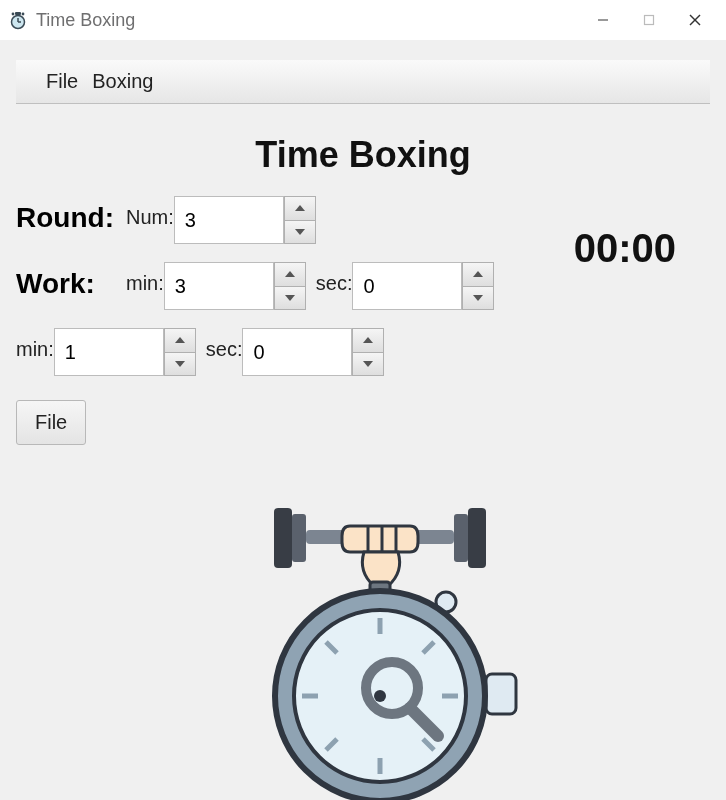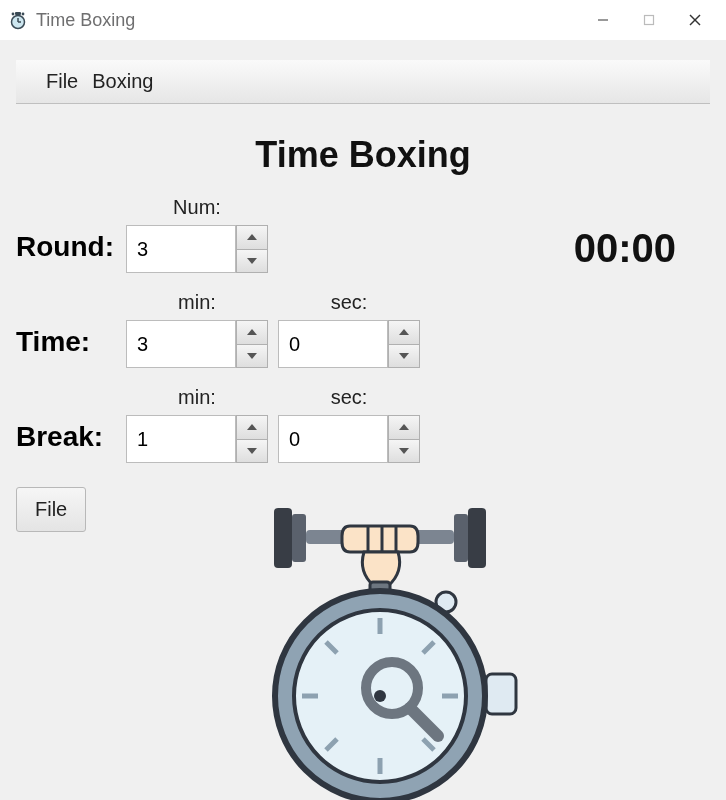--- a/index.html
+++ b/index.html
@@ -68,21 +68,21 @@
       margin-bottom: 18px;
       gap: 10px;
     }
     .row-label {
       width: 100px;
       font-size: 28px;
       font-weight: 700;
       padding-bottom: 10px;
     }
 
-    .spinner-group { display: flex; flex-direction: column; align-items: center; justify-content: flex-end; }
+    .spinner-group { display: flex; align-items: center; justify-content: flex-end; }
     .spinner-header { font-size: 20px; color: #222; margin-bottom: 6px; }
 
     .spinner {
       display: flex;
       height: 48px;
     }
     .spinner input {
       width: 110px;
       height: 48px;
       border: 1px solid #bcbcbc;
@@ -198,21 +198,21 @@
                   <polygon points="0,0 10,0 5,6" fill="#555"></polygon>
                 </svg>
               </div>
           </div>
         </div>
       </div>
     </div>
 
     
     <div class="row">
-      <div class="row-label">Time:</div>
+      <div class="row-label">Work:</div>
       <div class="spinner-group">
         <div class="spinner-header">min:</div>
         <div class="spinner">
           <input type="text" value="3" style="">
           <div class="spinner-btns">
             <div class="spin-btn">
                 <svg viewBox="0 0 10 6">
                   <polygon points="5,0 10,6 0,6" fill="#555"></polygon>
                 </svg>
               </div>
@@ -239,21 +239,20 @@
                   <polygon points="0,0 10,0 5,6" fill="#555"></polygon>
                 </svg>
               </div>
           </div>
         </div>
       </div>
     </div>
 
     
     <div class="row">
-      <div class="row-label">Break:</div>
       <div class="spinner-group">
         <div class="spinner-header">min:</div>
         <div class="spinner">
           <input type="text" value="1" style="">
           <div class="spinner-btns">
             <div class="spin-btn">
                 <svg viewBox="0 0 10 6">
                   <polygon points="5,0 10,6 0,6" fill="#555"></polygon>
                 </svg>
               </div>

